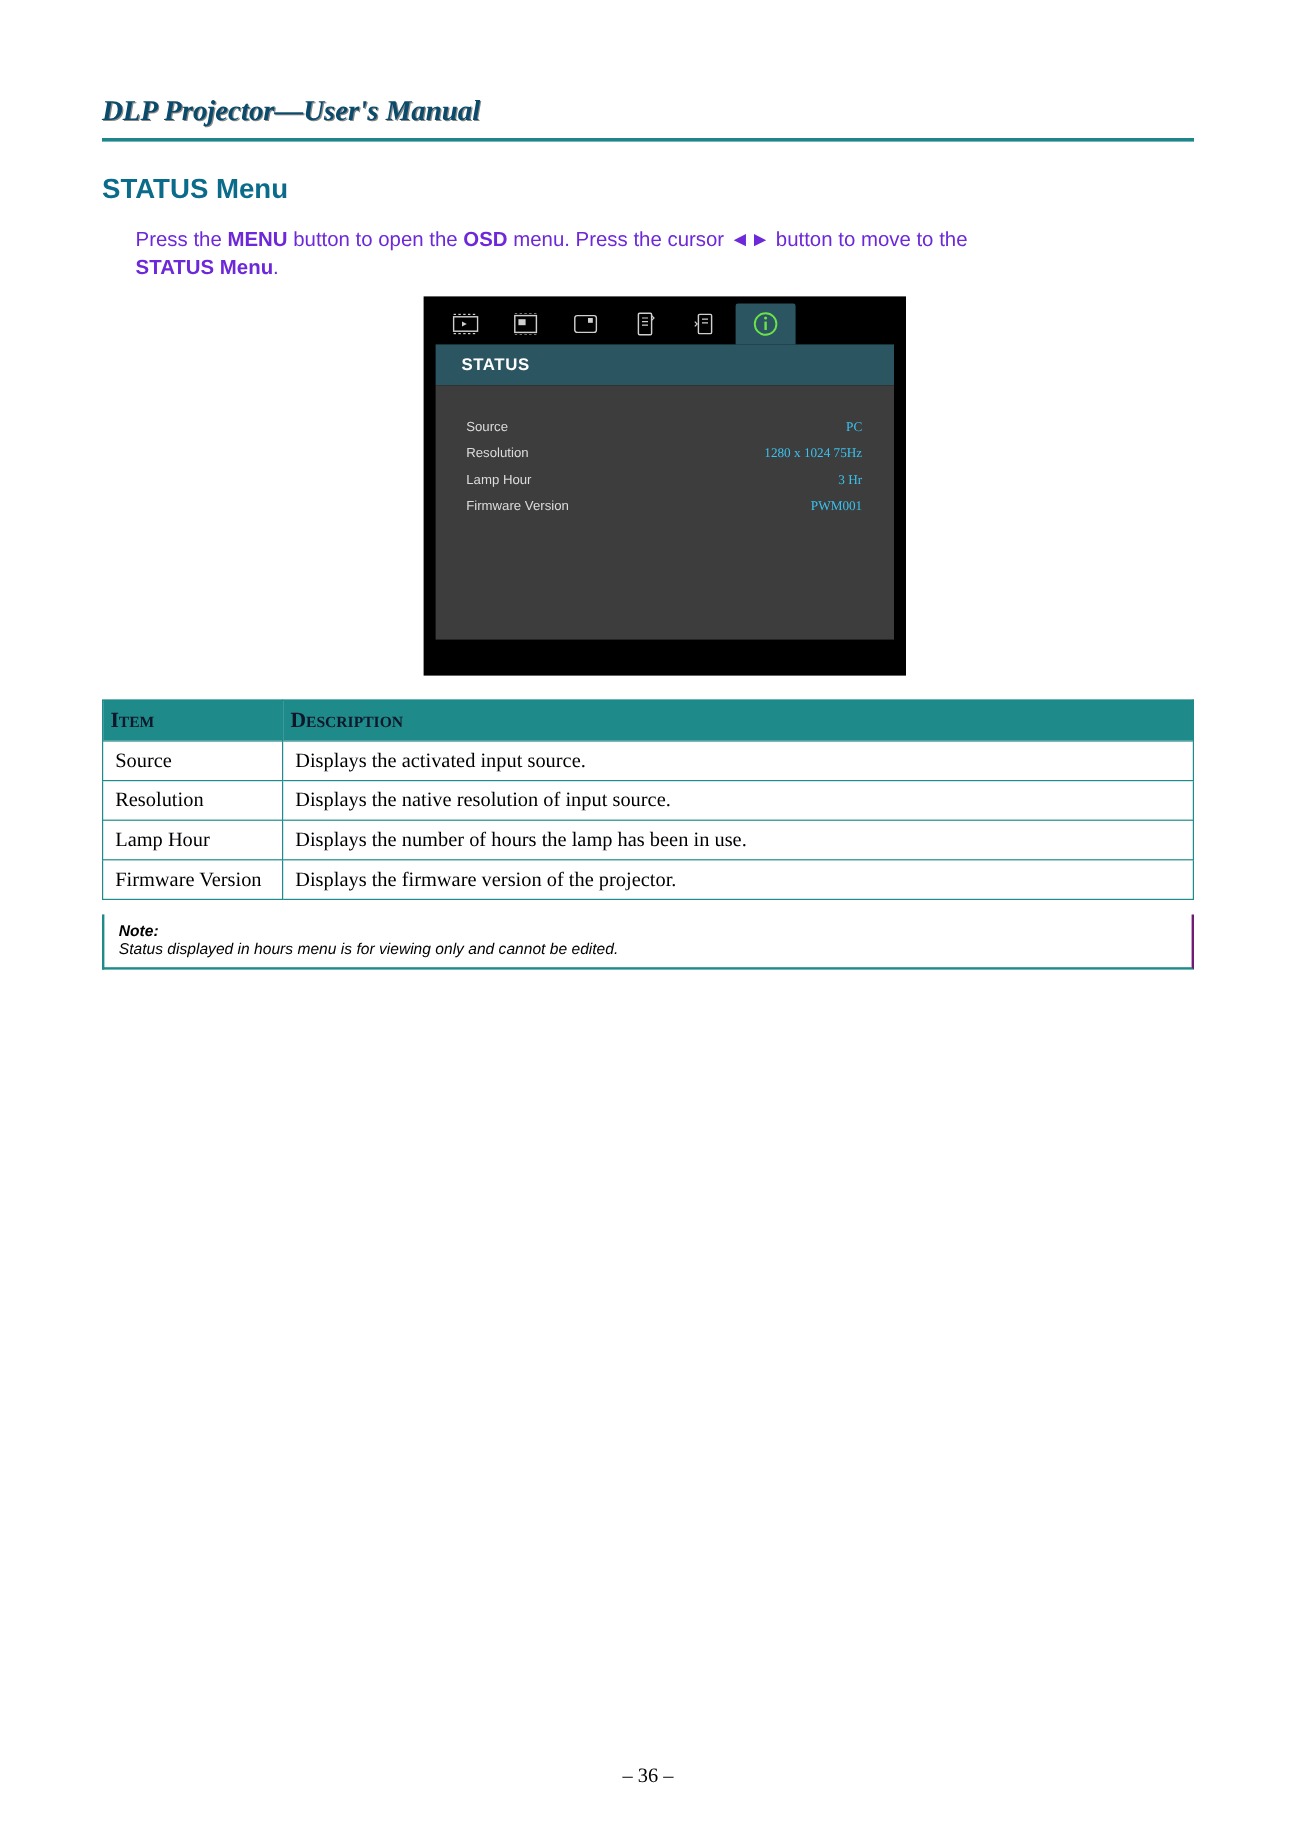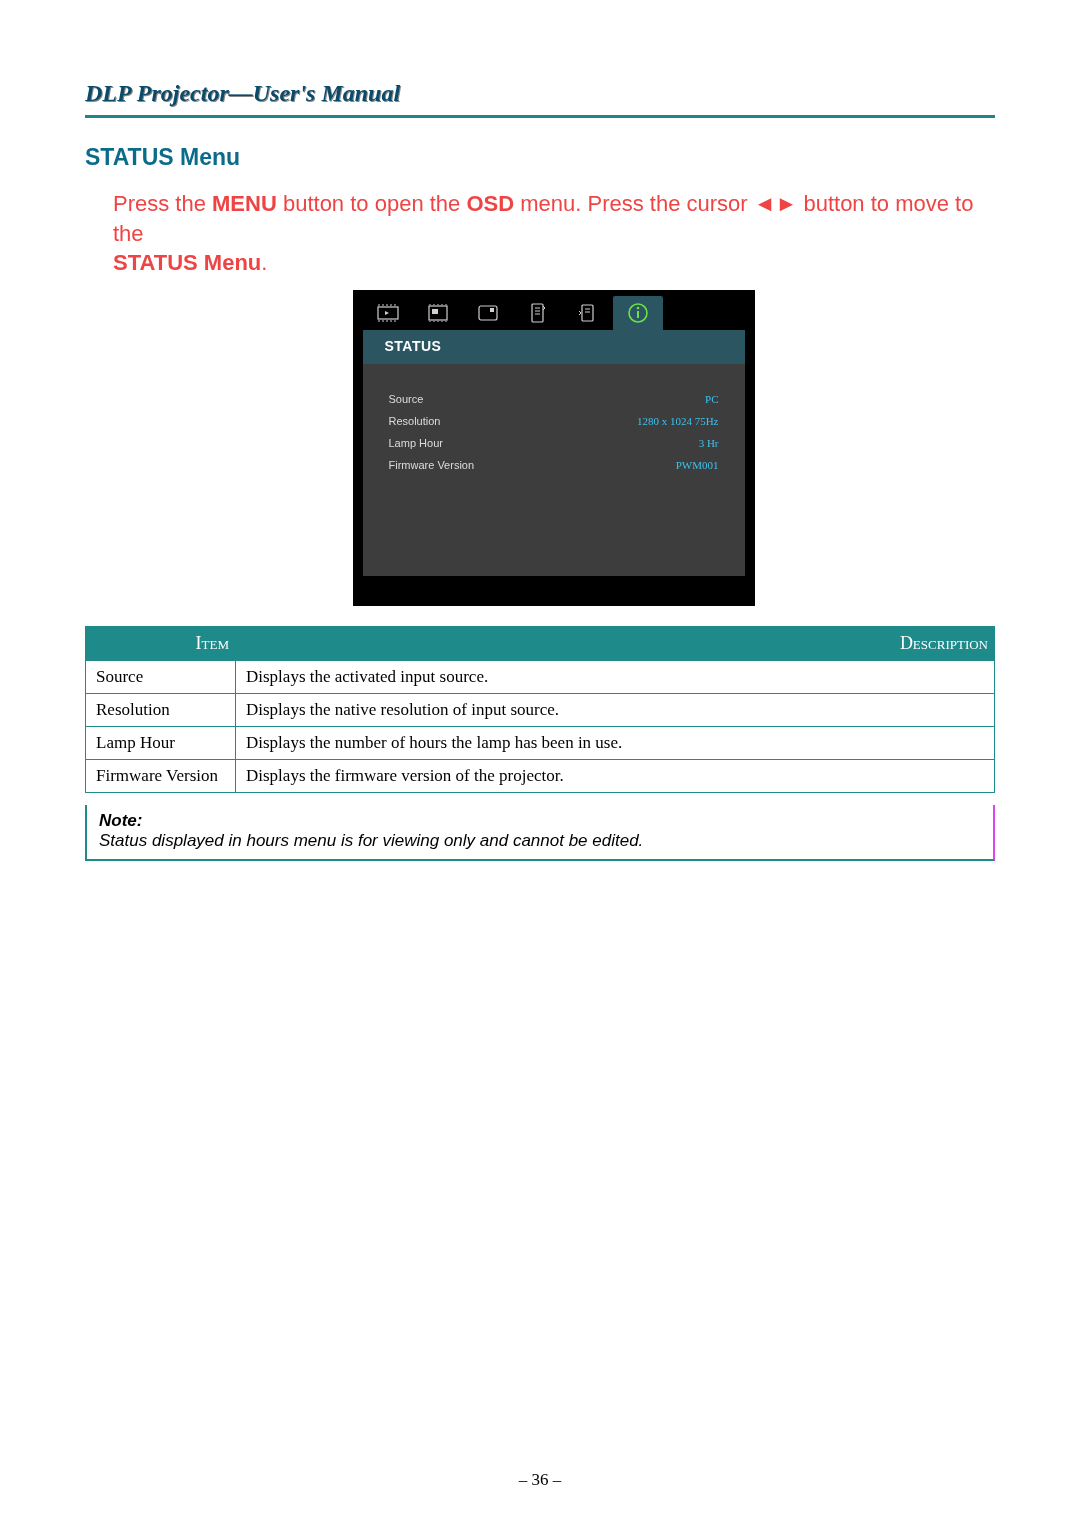--- a/index.html
+++ b/index.html
@@ -25,22 +25,22 @@
     border-top: 3px solid #1e868a;
     margin-bottom: 26px;
   }
   .section-heading {
     font-size: 23px;
     font-weight: bold;
     color: #0a6b8a;
     margin-bottom: 18px;
   }
   .intro-paragraph {
-    font-size: 22px;
-    color: #ef4444;
+    font-size: 17px;
+    color: #6d28d9;
     margin-left: 28px;
     line-height: 1.35;
     margin-bottom: 12px;
   }
   .intro-paragraph b { font-weight: bold; }
 
   
   .osd-wrap { display:flex; justify-content:center; margin-bottom:20px; }
   .osd {
     width: 402px;
@@ -91,35 +91,35 @@
   table.desc th, table.desc td {
     border:1px solid #1e8a8a;
     padding:6px 10px;
     text-align:left;
     font-family:"Times New Roman", serif;
     font-size:17px;
     vertical-align:middle;
   }
   table.desc th {
     background:#1e8a8a;
-    color:#ffffff;
-    text-align:right;
+    color:#0f172a;
+    text-align:left;
     font-variant:small-caps;
-    font-weight:normal;
+    font-weight:bold;
     font-size:18px;
     padding:6px;
   }
   table.desc td.item-col { width:150px; }
 
   .note-box {
     border-left:2px solid #1e8a8a;
-    border-right:2px solid #d946ef;
+    border-right:2px solid #701a75;
     border-bottom:2px solid #1e8a8a;
     padding:6px 12px 8px 12px;
-    font-size:17px;
+    font-size:13px;
   }
   .note-box .note-label { font-style:italic; font-weight:bold; }
   .note-box .note-text { font-style:italic; }
 
   .page-footer {
     position:absolute;
     bottom:38px;
     left:0; right:0;
     text-align:center;
     font-family:"Times New Roman", serif;

